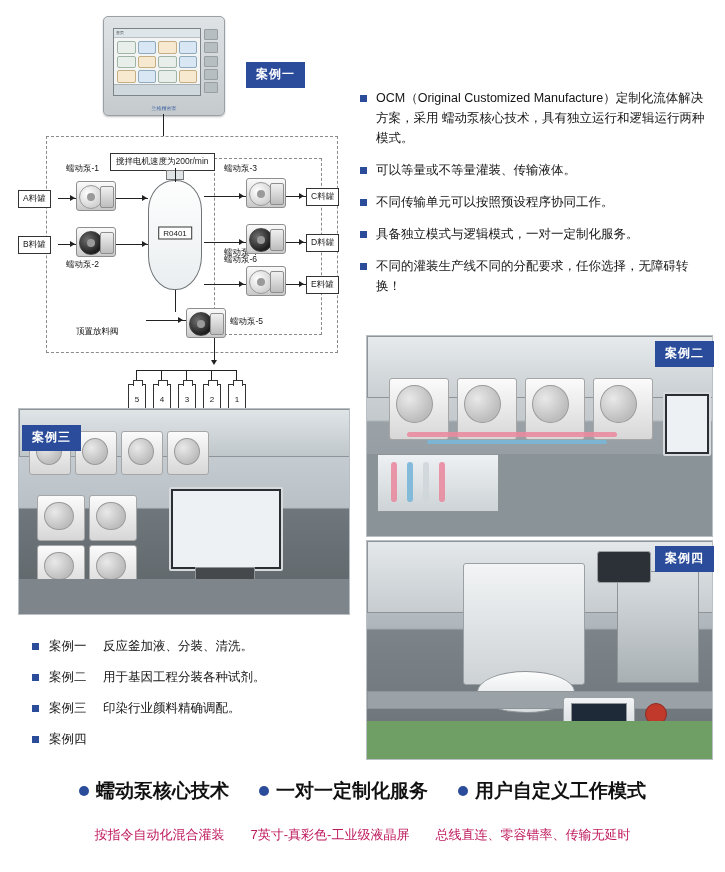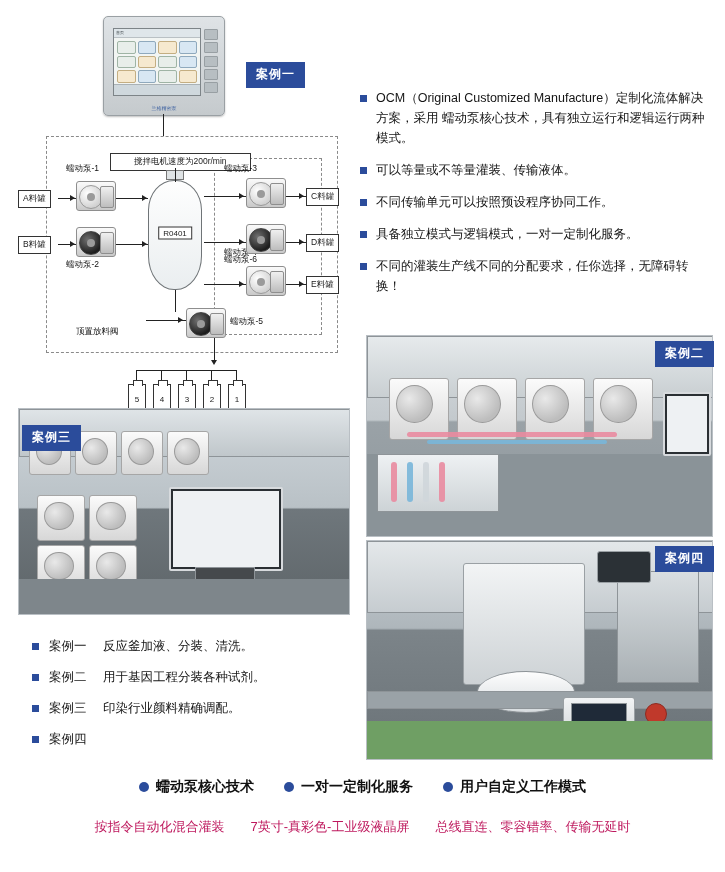--- a/index.html
+++ b/index.html
@@ -111,21 +111,21 @@
     border: 1px solid #333;
     background: #fff;
     padding: 2px 4px;
     white-space: nowrap;
   }
   .speed-lbl {
     position: absolute;
     font-size: 8.5px;
     border: 1px solid #333;
     background: #fff;
-    padding: 2px 23px;
+    padding: 2px 5px;
     white-space: nowrap;
   }
 
   
   .pump {
     position: absolute;
     width: 40px; height: 30px;
   }
   .pump .body {
     position:absolute; inset:0;
@@ -233,21 +233,21 @@
   .case-row .sq{ width:7px;height:7px;background:#2b4c9b;margin-right:10px;}
   .case-row .name{ width:54px; }
   .case-row .desc{ flex:1; }
 
   
   #slogan {
     position:absolute; left:0; right:0; top: 778px;
   }
   .slogan-row {
     display:flex; justify-content:center; align-items:center; gap: 30px;
-    font-size: 14px; font-weight: bold; color:#111;
+    font-size: 19px; font-weight: bold; color:#111;
   }
   .slogan-row .dot{
     width:10px;height:10px;border-radius:50%;background:#2b4c9b; margin-right:7px;
   }
   .slogan-item{ display:flex; align-items:center; }
   .sub-row{
     margin-top: 22px;
     display:flex; justify-content:center; align-items:center; gap: 26px;
     font-size: 13px; color:#be185d;
   }

